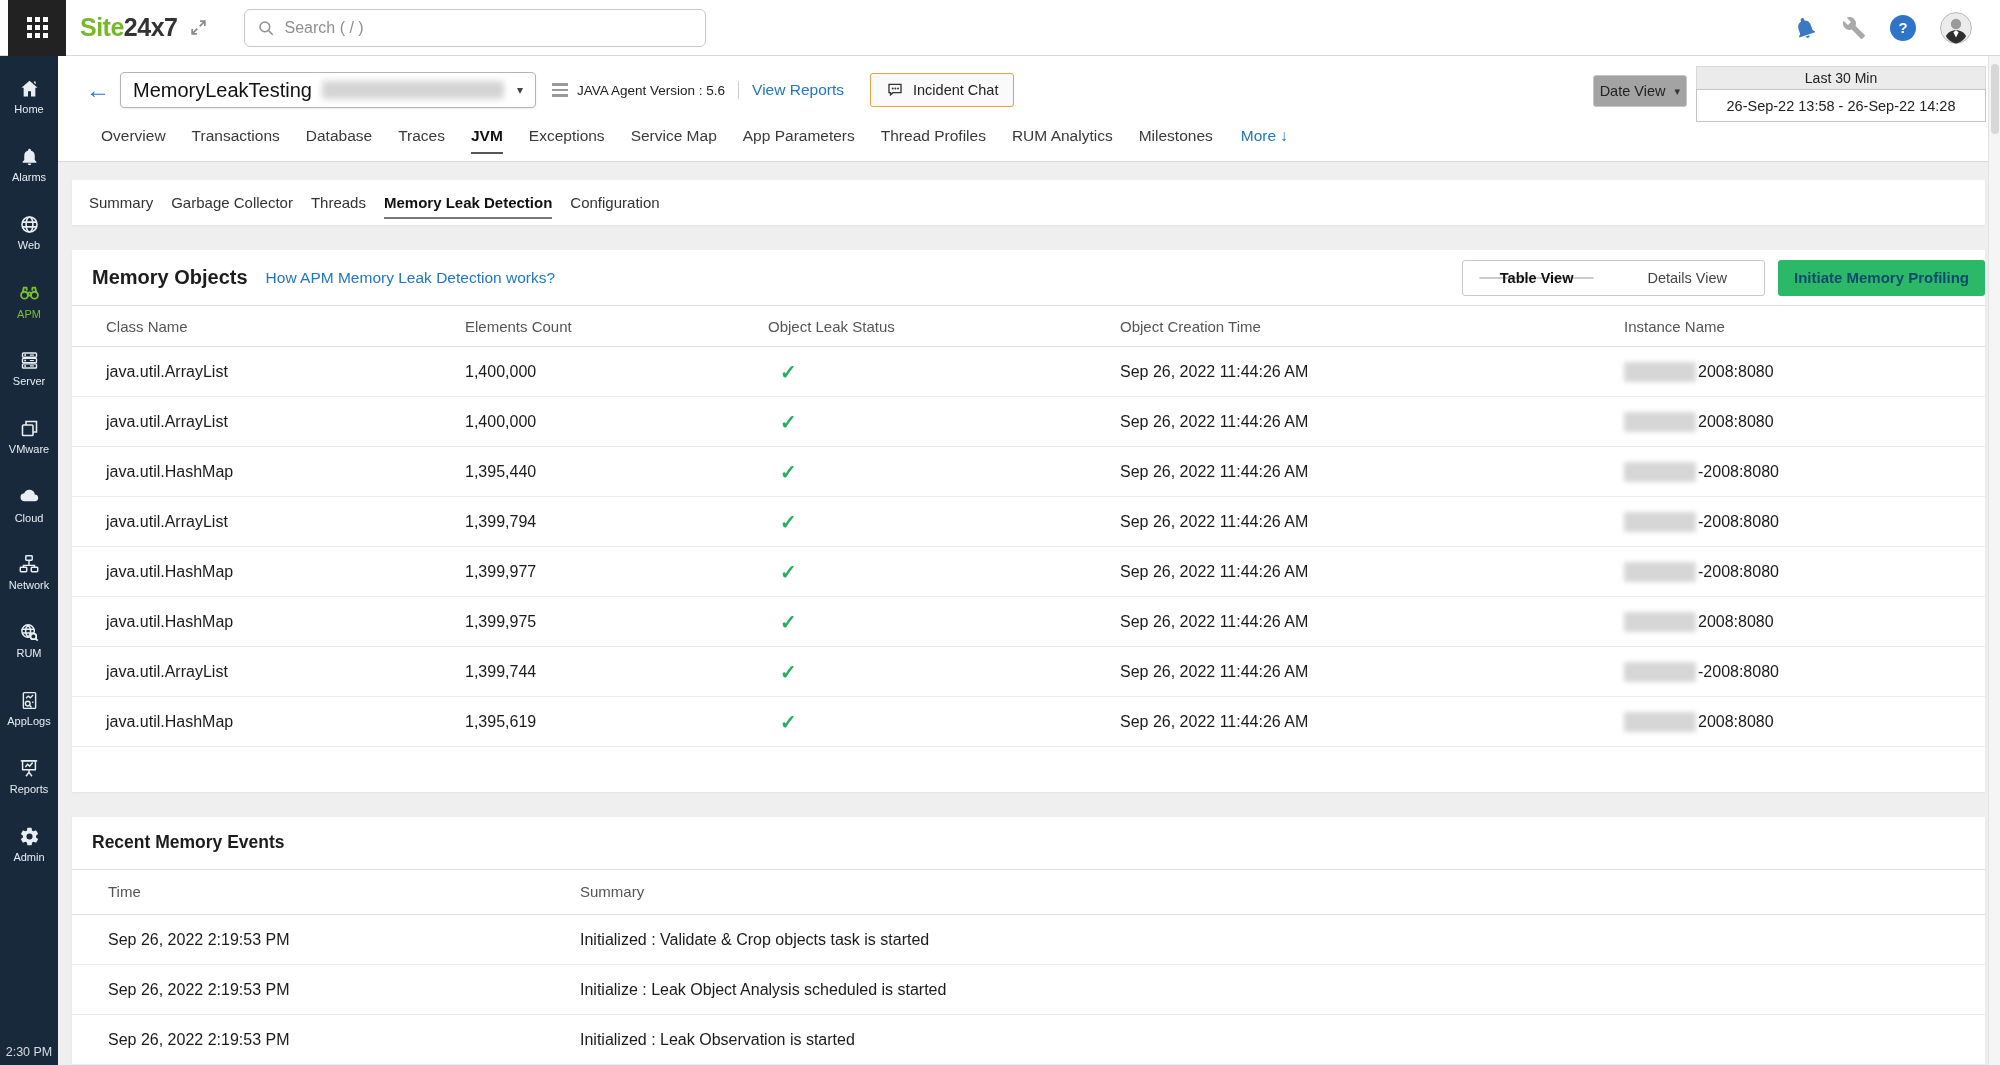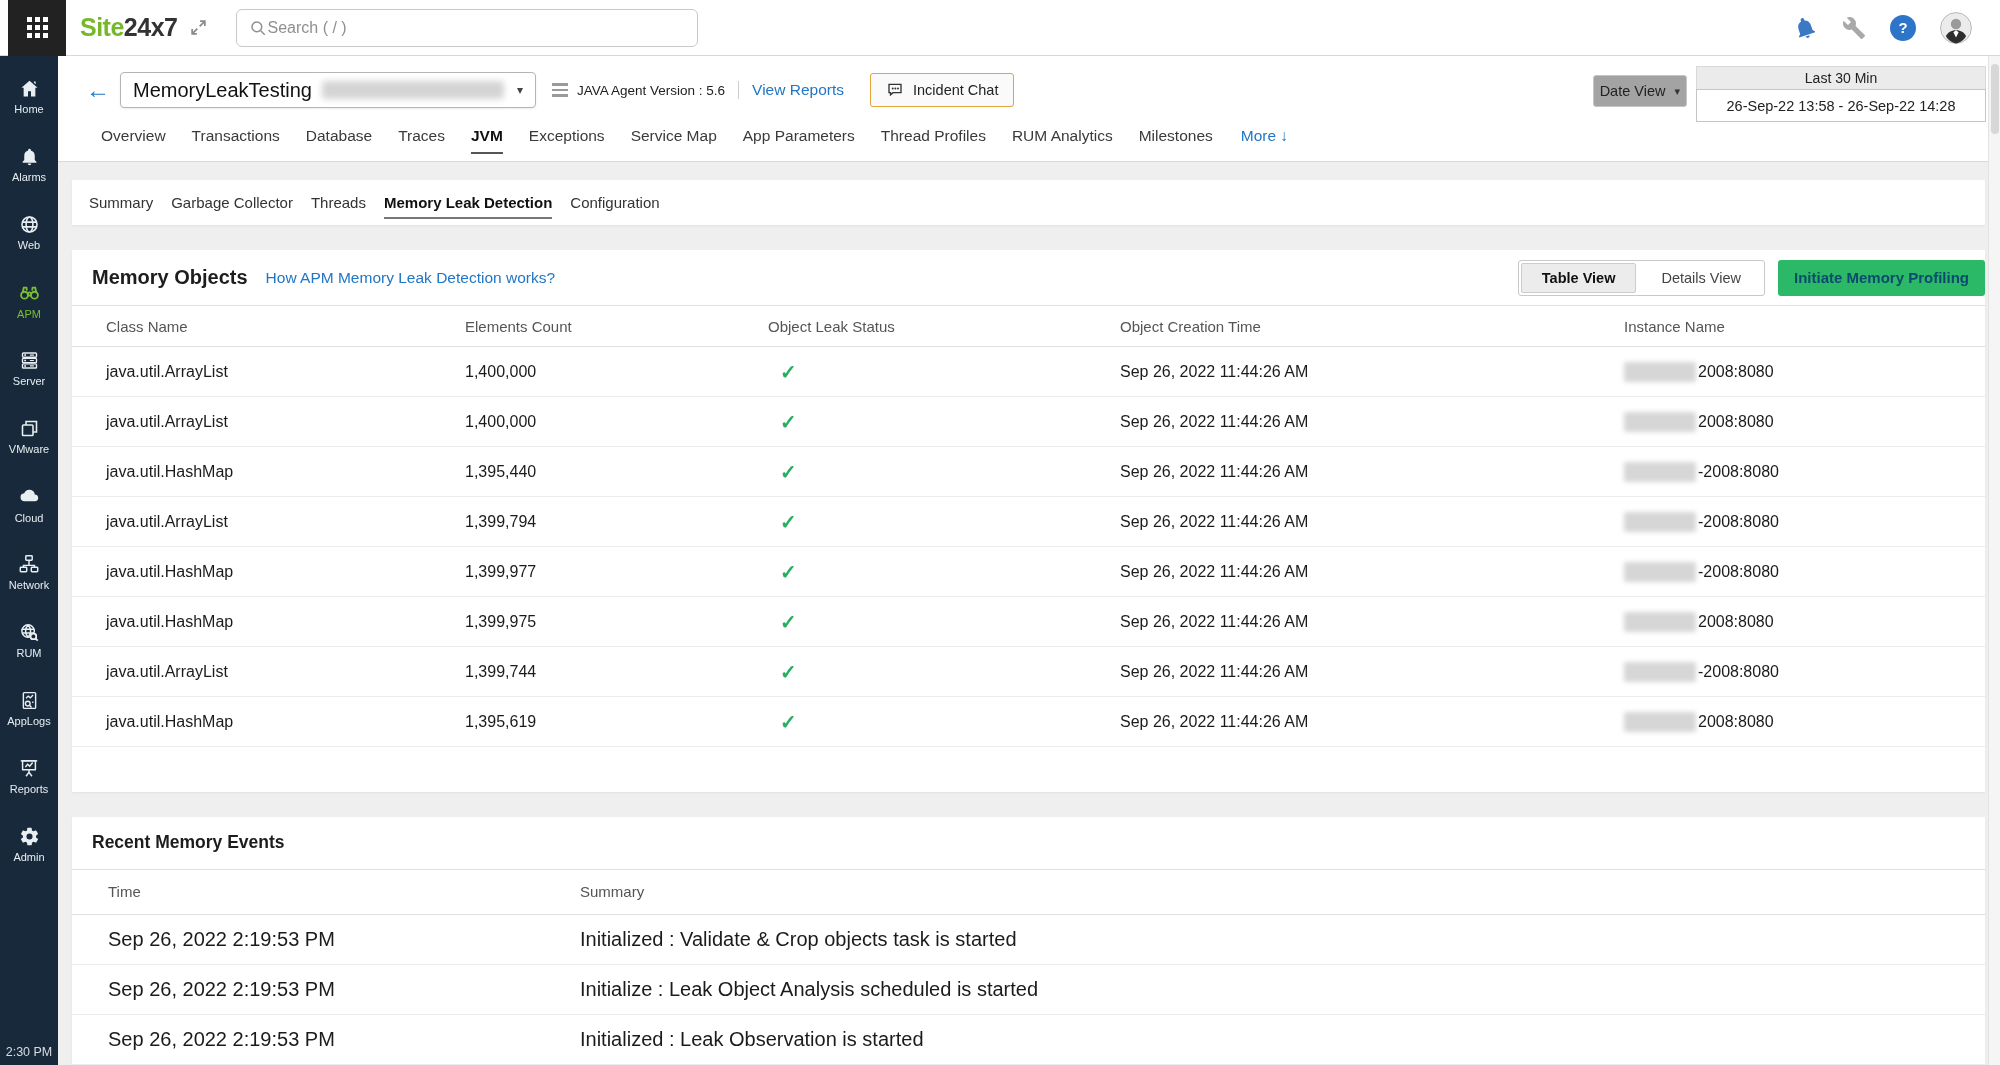--- a/index.html
+++ b/index.html
@@ -10,22 +10,22 @@
   .topbar { height:56px; background:#fff; border-bottom:1px solid #d8d8d8;
     display:flex; align-items:center; position:relative; z-index:5;padding-left:8px; }
   .launcher { width:58px; height:56px; background:#222; display:flex;
     align-items:center; justify-content:center; cursor:pointer; }
   .grid-icon { display:grid; grid-template-columns:repeat(3,5px); gap:3px; }
   .grid-icon i { width:5px; height:5px; background:#fff; display:block; }
   .logo { margin-left:14px; font-size:25px; font-weight:bold; letter-spacing:-0.5px; display:flex; align-items:center; }
   .logo .site { color:#76b82a; }
   .logo .n247 { color:#333; }
   .expand-ic { margin-left:12px; color:#8a8a8a; display:flex; }
-  .search-box { margin-left:28px; width:462px; height:38px; border:1px solid #c9c9c9;
-    border-radius:6px; display:flex; align-items:center; padding:0 12px; background:#fff; }
+  .search-box { margin-left:36px; width:462px; height:38px; border:1px solid #c9c9c9;
+    border-radius:6px; display:flex; align-items:center; padding:0 12px; gap:9px; background:#fff; }
   .search-box svg { color:#8f8f8f; }
   .search-box input { border:none; outline:none; flex:1; font-size:16px;
     font-family:"Liberation Sans",sans-serif; color:#333; background:transparent; }
   .search-box input::placeholder { color:#8f8f8f; }
   .topbar-right { margin-left:auto; display:flex; align-items:center; gap:24px; margin-right:28px; }
   .tb-ic { display:flex; cursor:pointer; }
   .help-circle { width:26px; height:26px; border-radius:50%; background:#2e74c9; color:#fff;
     font-size:15px; font-weight:bold; display:flex; align-items:center; justify-content:center; }
 
   
@@ -83,21 +83,21 @@
   .subtab { font-size:15px; color:#333; position:relative; height:100%; display:flex; align-items:center; cursor:pointer; white-space:nowrap; }
   .subtab.active { font-weight:bold; color:#111; }
   .subtab.active::after { content:""; position:absolute; left:0; right:0; bottom:6px; height:2.5px; background:#777; }
 
   .memory-card { margin-top:25px; height:542px; display:flex; flex-direction:column; }
   .mo-header { display:flex; align-items:center; height:55px; padding-left:20px; }
   .mo-title { font-size:20px; font-weight:bold; color:#1d1d1d; }
   .mo-link { color:#2176c5; font-size:15.5px; margin-left:18px; cursor:pointer; }
   .mo-right { margin-left:auto; display:flex; align-items:center; gap:13px; }
   .toggle { display:flex; border:1px solid #c9c9c9; border-radius:3px; background:#fff; height:36px; align-items:stretch; }
-  .seg { display:flex; align-items:center; justify-content:center; padding:0 20px; margin:2px;
+  .seg { display:flex; align-items:center; justify-content:center; padding:0 20px; margin:16px;
     font-size:14.5px; color:#444; border:1px solid transparent; border-radius:2px; cursor:pointer; white-space:nowrap; }
   .seg.active { background:#ececec; border-color:#cccccc; color:#111; font-weight:bold; }
   .green-btn { height:36px; background:#2bb968; color:#0c4a6e; font-weight:bold; font-size:15px;
     border-radius:3px; display:flex; align-items:center; padding:0 16px; cursor:pointer; white-space:nowrap; }
 
   .mo-thead { display:grid; grid-template-columns:359px 303px 352px 504px 1fr; padding-left:34px;
     height:42px; align-items:center; border-top:1px solid #e0e0e0; border-bottom:1px solid #e0e0e0;
     color:#555; font-size:15px; }
   .mo-row { display:grid; grid-template-columns:359px 303px 352px 504px 1fr; padding-left:34px;
     height:50px; align-items:center; border-bottom:1px solid #ececec; font-size:16px; color:#1b1b1b; }
@@ -106,21 +106,21 @@
   .c-instance { display:flex; align-items:center; }
   .iblur { width:72px; height:20px; background:#d6d6d6; border-radius:2px; filter:blur(2.5px); margin-right:2px; flex:0 0 72px; }
 
   .events-card { margin-top:25px; flex:1; overflow:hidden; display:flex; flex-direction:column; }
   .ev-title-row { height:55px; display:flex; align-items:center; padding-left:20px;
     border-bottom:1px solid #e0e0e0; }
   .ev-title { font-size:17.5px; font-weight:bold; color:#1d1d1d; }
   .ev-head { display:grid; grid-template-columns:472px 1fr; padding-left:36px; height:47px;
     align-items:center; color:#555; font-size:15px; border-bottom:1px solid #e0e0e0; }
   .ev-row { display:grid; grid-template-columns:472px 1fr; padding-left:36px; height:50px;
-    align-items:center; font-size:20px; color:#1b1b1b; border-bottom:1px solid #ececec; }
+    align-items:center; font-size:16px; color:#1b1b1b; border-bottom:1px solid #ececec; }
 
   .scroll-strip { position:fixed; top:56px; right:0; bottom:0; width:12px; background:#f5f5f5;
     border-left:1px solid #e3e3e3; }
   .scroll-thumb { position:absolute; top:8px; left:2px; width:8px; height:70px; border-radius:4px; background:#d7d7d7; }
 </style>
 </head>
 <body>
 
 <div class="topbar">
   <div class="launcher">

